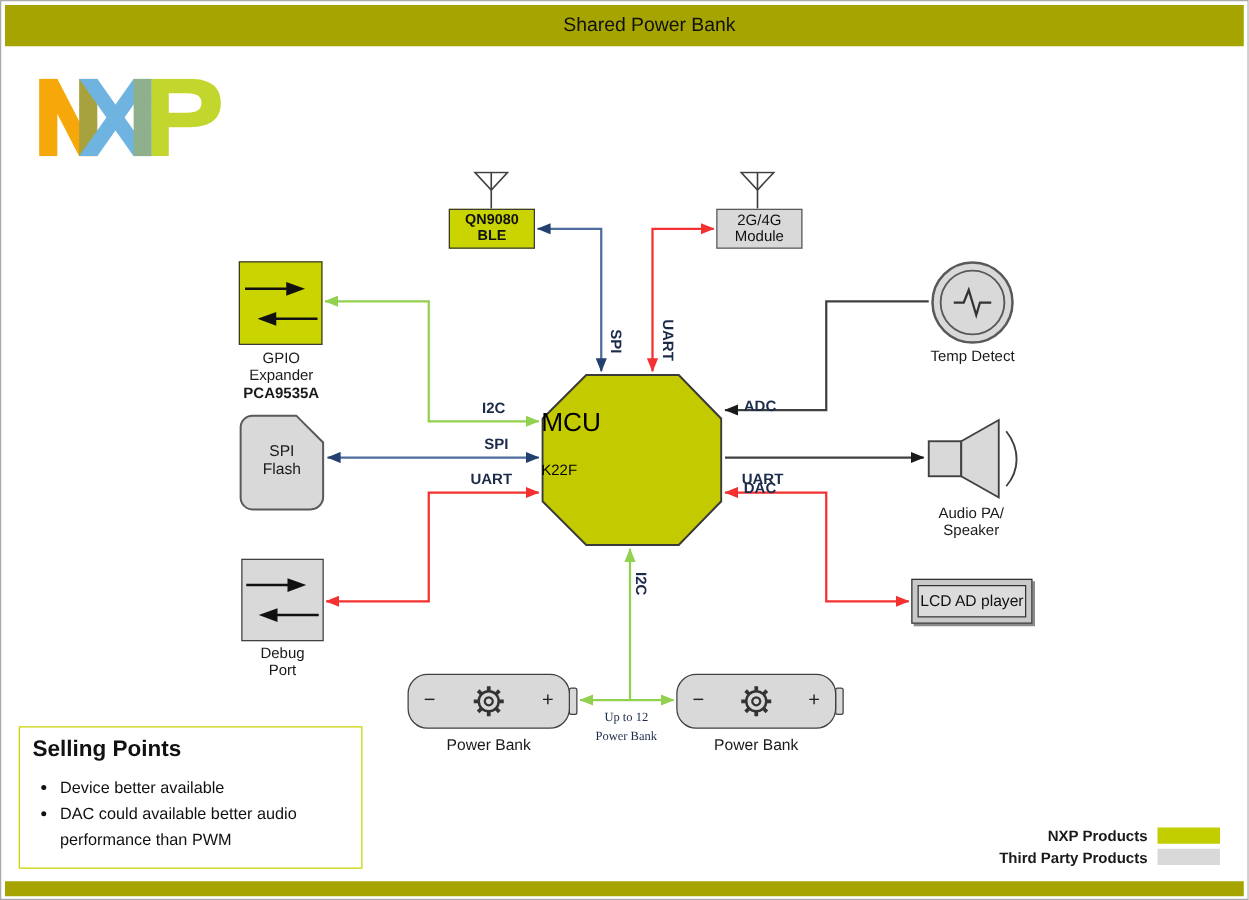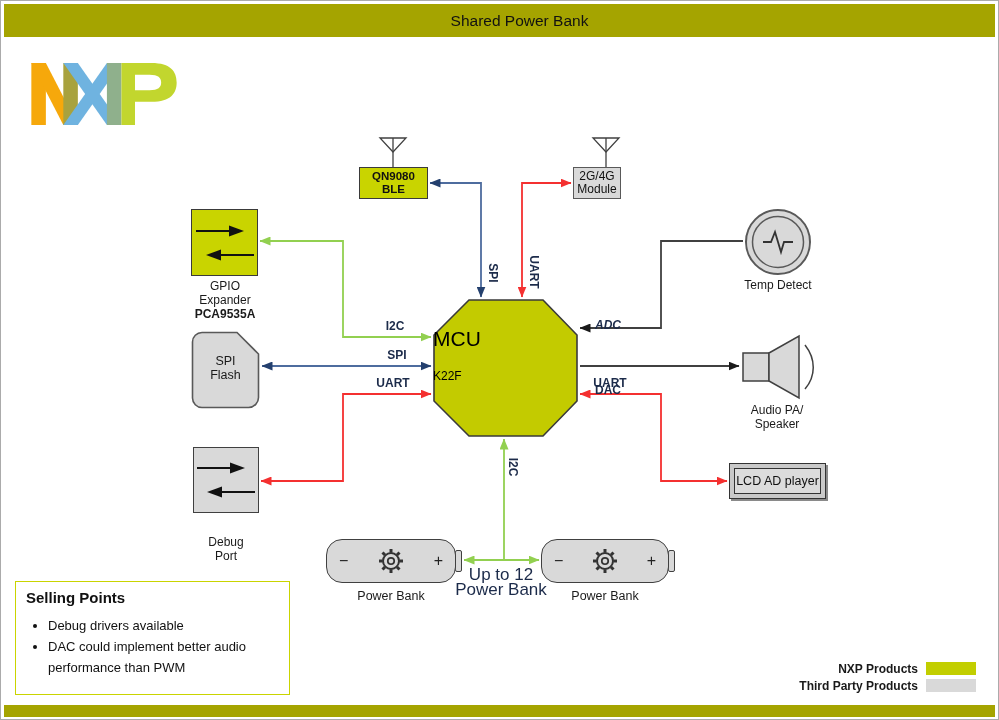--- a/index.html
+++ b/index.html
@@ -24,21 +24,21 @@
              border:1.6px solid #333;background:#c9c9c9;padding:4px;box-shadow:2px 2px 0 #8a8a8a;}
   .lcd-inner{width:100%;height:100%;box-sizing:border-box;border:1.2px solid #333;background:#dcdcdc;
              display:flex;align-items:center;justify-content:center;font-size:12.5px;color:#111;}
   .pbank{position:absolute;height:44px;background:#d9d9d9;border:1.6px solid #404040;border-radius:16px;
          box-sizing:border-box;display:flex;align-items:center;justify-content:space-between;padding:0 12px;}
   .pbank .sign{font-size:16px;color:#222;line-height:44px;}
   .pnub{position:absolute;width:7px;height:22px;background:#d9d9d9;border:1.5px solid #404040;
         box-sizing:border-box;border-radius:2px;}
   .selling{position:absolute;left:14px;top:580px;width:275px;height:114px;box-sizing:border-box;
            border:1.6px solid #c9d400;background:#fff;}
-  .selling h3{margin:7px 0 0 10px;font-size:15px;color:#111;}
+  .selling h3{margin:7px 0 0 10px;font-size:18px;color:#111;}
   .selling ul{margin:9px 0 0 0;padding-left:32px;}
   .selling li{font-size:13px;color:#111;line-height:21px;width:215px;}
   .legend-text{position:absolute;width:220px;text-align:right;font-size:12px;font-weight:600;color:#1a1a1a;}
   .legend-swatch{position:absolute;left:925px;width:50px;height:13px;}
 </style>
 </head>
 <body>
 
 <div class="page">
 
@@ -65,21 +65,21 @@
   <svg class="abs" style="left:590px;top:136px;" width="30" height="30" viewBox="0 0 30 30">
     <polygon points="2,1 28,1 15,15" fill="#ffffff" stroke="#404040" stroke-width="1.3"></polygon>
     <line x1="15" y1="1" x2="15" y2="30" stroke="#404040" stroke-width="1.3"></line>
   </svg>
 
   <div class="block nxpfill" style="left:358px;top:166px;width:69px;height:32px;">
     <div class="blk-label">QN9080</div>
     <div class="blk-label">BLE</div>
   </div>
 
-  <div class="block grayfill" style="left:572px;top:166px;width:48px;height:32px;text-align:right;">
+  <div class="block grayfill" style="left:572px;top:166px;width:69px;height:32px;text-align:right;">
     <div class="blk-label" style="font-weight:normal;font-size:12px;">2G/4G</div>
     <div class="blk-label" style="font-weight:normal;font-size:12px;">Module</div>
   </div>
 
   <div class="abs" style="left:432px;top:298px;width:145px;height:138px;">
     <svg width="145" height="138" viewBox="0 0 145 138">
       <polygon points="36,1 110,1 144,36 144,102 110,137 36,137 1,102 1,36" fill="#c3cb00" stroke="#3a3a3a" stroke-width="1.6"></polygon>
     </svg>
     <div class="mcu-text" style="top:28px;font-size:21px;">MCU</div>
     <div class="mcu-text" style="top:70px;font-size:12px;">K22F</div>
@@ -108,21 +108,21 @@
   </div>
 
   <div class="block grayfill" style="left:192px;top:446px;width:66px;height:66px;border-color:#404040;">
     <svg width="64" height="64" viewBox="0 0 64 64">
       <line x1="3" y1="20" x2="38" y2="20" stroke="#111" stroke-width="2"></line>
       <polygon points="36,14.5 51,20 36,25.5" fill="#111"></polygon>
       <line x1="61" y1="44" x2="26" y2="44" stroke="#111" stroke-width="2"></line>
       <polygon points="28,38.5 13,44 28,49.5" fill="#111"></polygon>
     </svg>
   </div>
-  <div class="sub" style="left:180px;top:534px;width:90px;">
+  <div class="sub" style="left:180px;top:514px;width:90px;">
     <div>Debug</div>
     <div>Port</div>
   </div>
 
   <svg class="abs" style="left:742px;top:206px;" width="70" height="70" viewBox="0 0 70 70">
     <circle cx="35" cy="35" r="32" fill="#d9d9d9" stroke="#595959" stroke-width="2"></circle>
     <circle cx="35" cy="35" r="25.5" fill="none" stroke="#595959" stroke-width="1.5"></circle>
     <polyline points="20,35 28,35 32,25 38,45 41,35 50,35" fill="none" stroke="#333" stroke-width="1.8"></polyline>
   </svg>
   <div class="sub" style="left:728px;top:277px;width:98px;">Temp Detect</div>
@@ -180,21 +180,21 @@
             <line x1="6" y1="6" x2="8.5" y2="8.5"></line>
           <line x1="-6" y1="6" x2="-8.5" y2="8.5"></line>
             <line x1="6" y1="-6" x2="8.5" y2="-8.5"></line>
         </g>
       </g>
     </svg>
     <span class="sign">+</span>
   </div>
   <div class="sub" style="left:544px;top:588px;width:120px;font-size:12.5px;">Power Bank</div>
 
-  <div class="sub" style="left:452px;top:566px;width:96px;font-size:17px;line-height:15px;color:#1c2b4a;">
+  <div class="sub" style="left:452px;top:566px;width:96px;font-size:10px;line-height:15px;color:#1c2b4a;font-family:Liberation Serif, serif;">
     <div>Up to 12</div>
     <div>Power Bank</div>
   </div>
 
   <svg class="overlay" width="999" height="720" viewBox="0 0 999 720">
     <defs>
       <marker id="aN" markerUnits="userSpaceOnUse" markerWidth="11" markerHeight="9" refX="10.5" refY="4.5" orient="auto-start-reverse">
           <path d="M0,0 L11,4.5 L0,9 Z" fill="#24406e"></path>
         </marker>
       <marker id="aR" markerUnits="userSpaceOnUse" markerWidth="11" markerHeight="9" refX="10.5" refY="4.5" orient="auto-start-reverse">
@@ -215,32 +215,32 @@
     <polyline points="742,240 660,240 660,327 579,327" fill="none" stroke="#404040" stroke-width="1.8" marker-end="url(#aK)"></polyline>
     <polyline points="579,365 738,365" fill="none" stroke="#404040" stroke-width="1.8" marker-end="url(#aK)"></polyline>
     <polyline points="579,393 660,393 660,480 726,480" fill="none" stroke="#f43030" stroke-width="1.8" marker-start="url(#aR)" marker-end="url(#aR)"></polyline>
     <polyline points="503,438 503,559" fill="none" stroke="#92d050" stroke-width="1.8" marker-start="url(#aG)"></polyline>
     <polyline points="463,559 538,559" fill="none" stroke="#92d050" stroke-width="1.8" marker-start="url(#aG)" marker-end="url(#aG)"></polyline>
   </svg>
 
   <div class="port" style="left:374px;top:318px;width:40px;">I2C</div>
   <div class="port" style="left:376px;top:347px;width:40px;">SPI</div>
   <div class="port" style="left:368px;top:375px;width:48px;">UART</div>
-  <div class="port" style="left:585px;top:317px;width:44px;font-style:italic;">ADC</div>
+  <div class="port" style="left:585px;top:317px;width:44px;">ADC</div>
   <div class="port" style="left:585px;top:346px;width:44px;margin-top:36px;">DAC</div>
   <div class="port" style="left:585px;top:375px;width:48px;">UART</div>
   <div class="port rot" style="left:499px;top:252px;width:40px;">SPI</div>
   <div class="port rot" style="left:540px;top:246px;width:50px;">UART</div>
   <div class="port rot" style="left:519px;top:447px;width:38px;">I2C</div>
 
   <div class="selling">
     <h3>Selling Points</h3>
     <ul>
-      <li>Debug drivers available</li>
-      <li>DAC could implement better audio performance than PWM</li>
+      <li>Device better available</li>
+      <li>DAC could available better audio performance than PWM</li>
     </ul>
   </div>
 
   <div class="legend-text" style="left:697px;top:661px;">NXP Products</div>
   <div class="legend-swatch" style="top:661px;background:#c2ce00;"></div>
   <div class="legend-text" style="left:697px;top:678px;">Third Party Products</div>
   <div class="legend-swatch" style="top:678px;background:#d9d9d9;"></div>
 
 </div>
 

